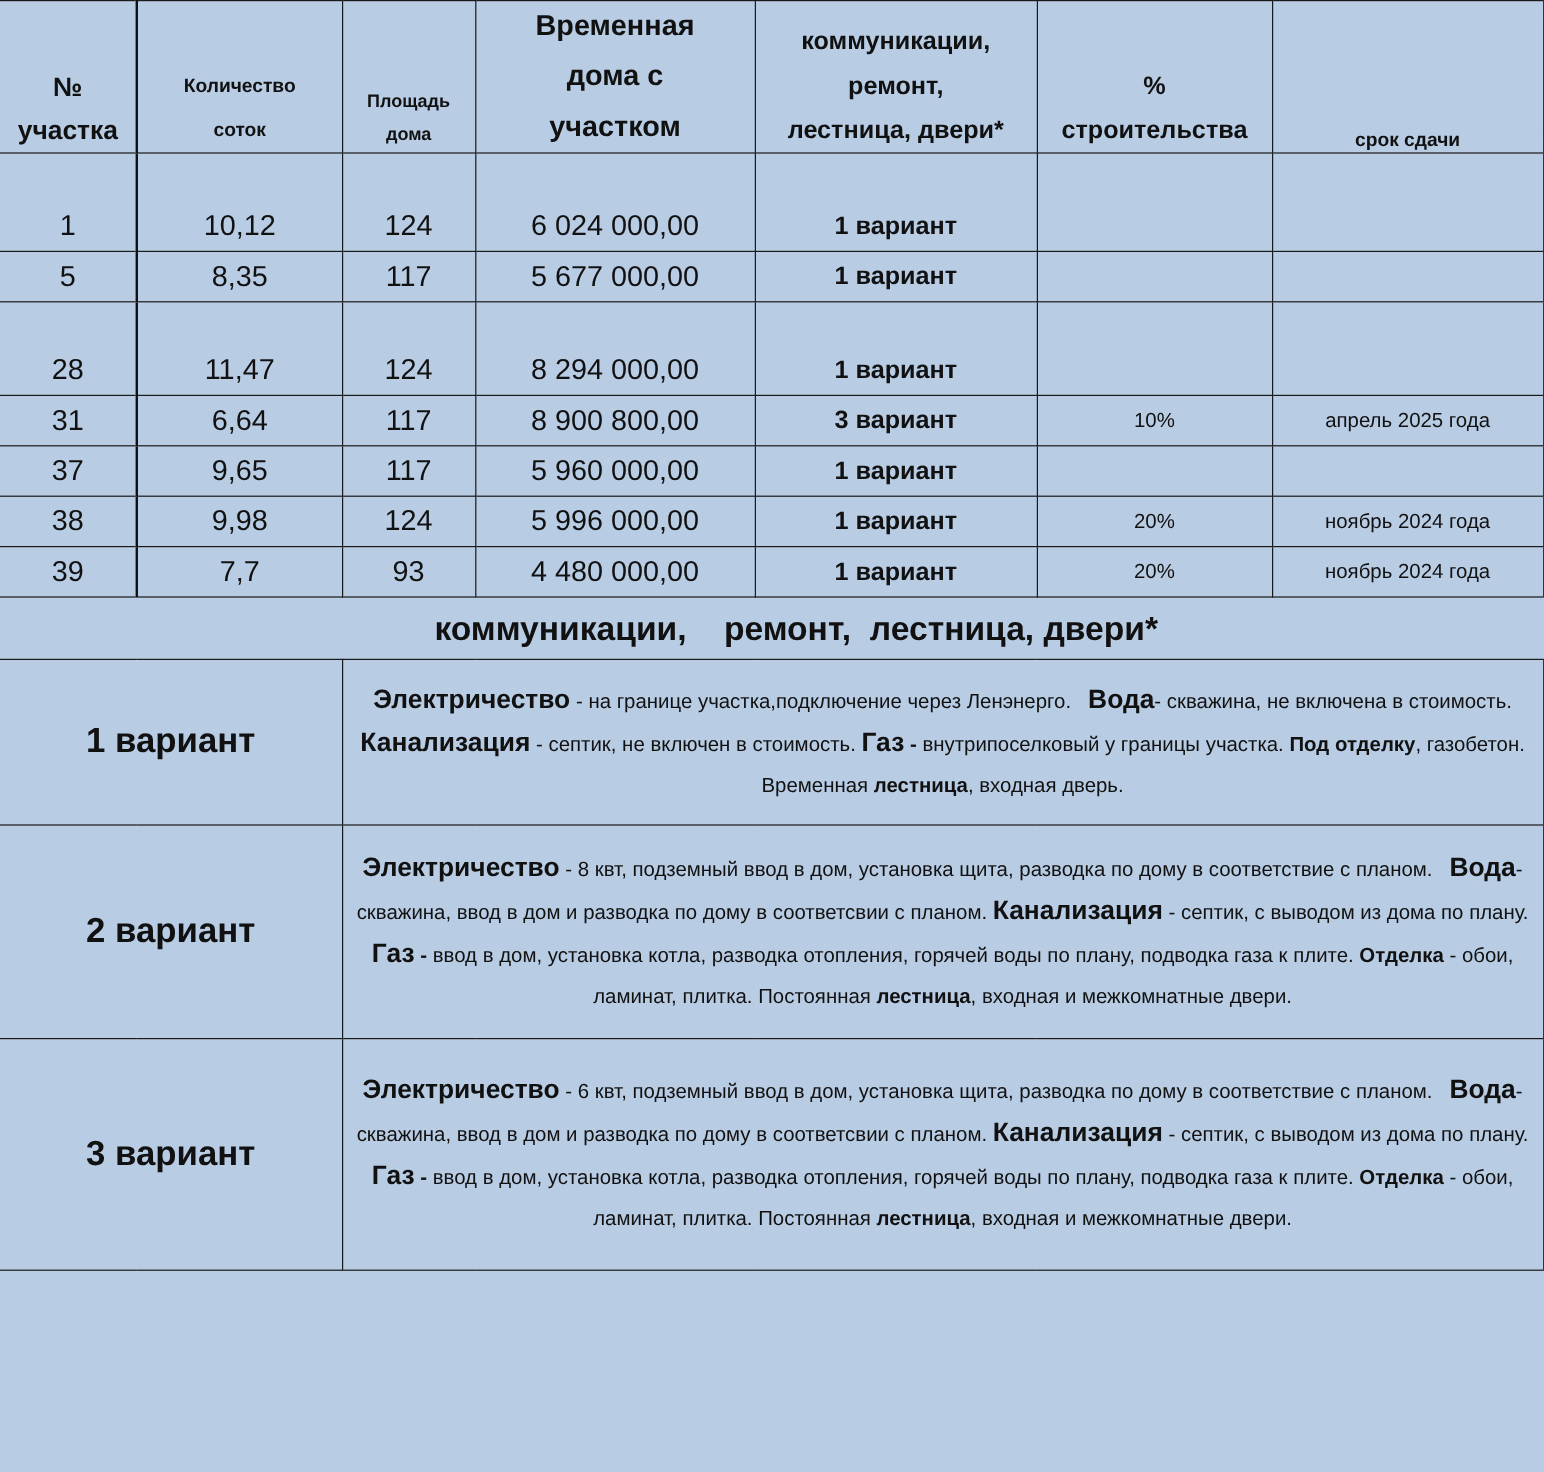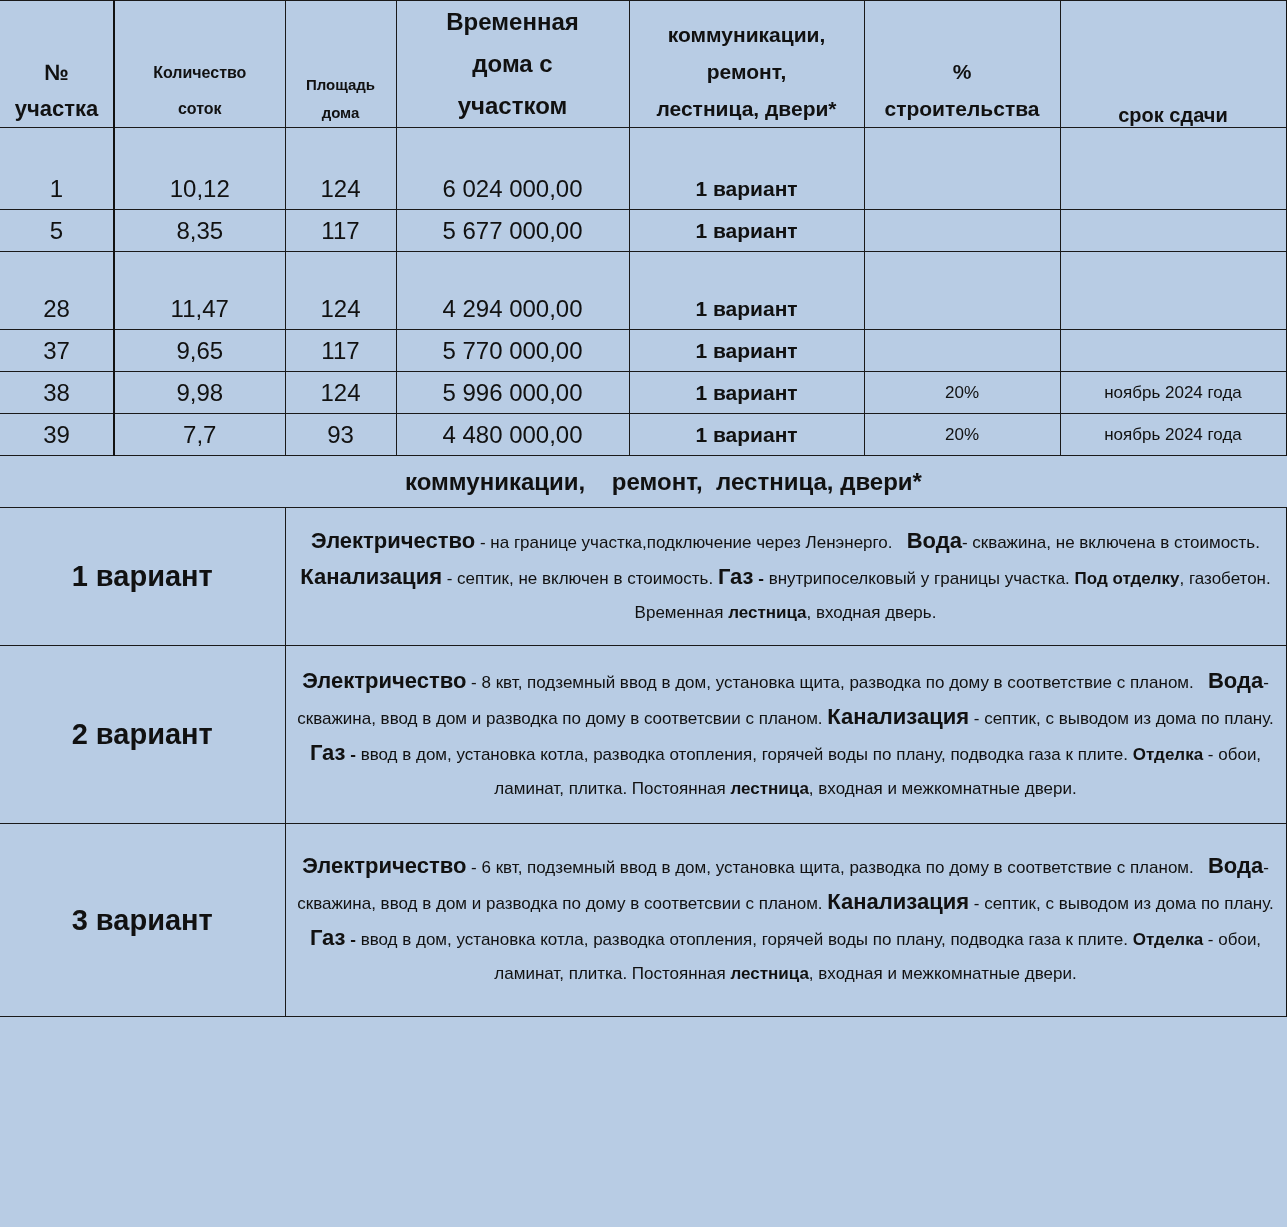--- a/index.html
+++ b/index.html
@@ -22,29 +22,29 @@
     border: 1px solid #1a1a1a;
     padding: 0;
     text-align: center;
     vertical-align: bottom;
     background: #b8cce4;
   }
   table.main th { font-weight: bold; }
   .h-big { font-size: 24px; line-height: 42px; padding-bottom: 2px; }
   .h-mid { font-size: 21px; line-height: 37px; padding-bottom: 4px; }
   .h-sm { font-size: 15px; line-height: 28px; padding-bottom: 4px; }
-  .h-sm2 { font-size: 20px; padding-bottom: 6px; border-radius: 31px; }
+  .h-sm2 { font-size: 16px; padding-bottom: 6px; border-radius: 31px; }
   .cell { font-size: 24px; line-height: 40px; padding-bottom: 0; }
   .cell-b { font-size: 21px; font-weight: bold; line-height: 40px; }
   .cell-s { font-size: 17px; line-height: 40px; }
   .first-col { border-left: none !important; }
   .thick-left { border-left: 2px solid #111 !important; }
   .top-row th { border-top: none; }
   .section-title {
-    font-size: 24px; font-weight: bold;
+    font-size: 28px; font-weight: bold;
     text-align: center !important;
     vertical-align: middle !important;
     border-left: none !important;
     border-right: none !important;
     padding-left: 40px !important;
   }
   .variant-label {
     font-size: 29px; font-weight: bold;
     vertical-align: middle !important;
     border-left: none !important;
@@ -123,30 +123,39 @@
       <td class="cell">117</td>
       <td class="cell">5 677 000,00</td>
       <td class="cell-b">1 вариант</td>
       <td class="cell-s"></td>
       <td class="cell-s right-edge"></td>
     </tr>
     <tr style="height:78px">
       <td class="first-col cell">28</td>
       <td class="thick-left cell">11,47</td>
       <td class="cell">124</td>
-      <td class="cell">4 294 000,00</td>
+      <td class="cell">8 294 000,00</td>
       <td class="cell-b">1 вариант</td>
       <td class="cell-s"></td>
       <td class="cell-s right-edge"></td>
     </tr>
     <tr style="height:42px">
+      <td class="first-col cell">31</td>
+      <td class="thick-left cell">6,64</td>
+      <td class="cell">117</td>
+      <td class="cell">8 900 800,00</td>
+      <td class="cell-b">3 вариант</td>
+      <td class="cell-s">10%</td>
+      <td class="cell-s right-edge">апрель 2025 года</td>
+    </tr>
+    <tr style="height:42px">
       <td class="first-col cell">37</td>
       <td class="thick-left cell">9,65</td>
       <td class="cell">117</td>
-      <td class="cell">5 770 000,00</td>
+      <td class="cell">5 960 000,00</td>
       <td class="cell-b">1 вариант</td>
       <td class="cell-s"></td>
       <td class="cell-s right-edge"></td>
     </tr>
     <tr style="height:42px">
       <td class="first-col cell">38</td>
       <td class="thick-left cell">9,98</td>
       <td class="cell">124</td>
       <td class="cell">5 996 000,00</td>
       <td class="cell-b">1 вариант</td>

